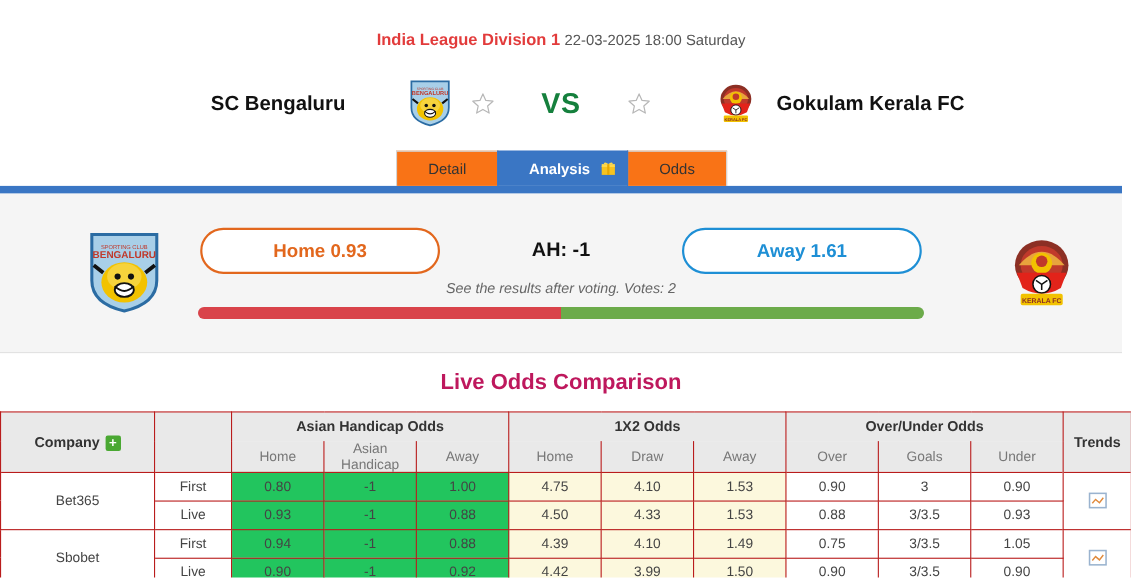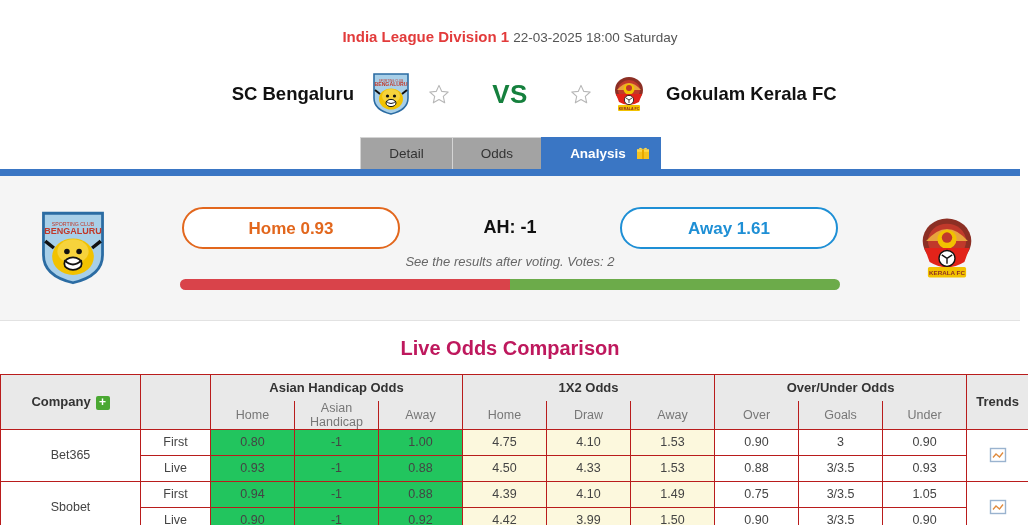--- a/index.html
+++ b/index.html
@@ -22,33 +22,33 @@
     margin-top: 18px; height: 62px;
   }
   .team-side { display: flex; align-items: center; gap: 18px; text-align: center; }
   .team-side.home { justify-content: flex-end; width: 390px; }
   .team-side.away { justify-content: flex-start; width: 390px; }
   .team-name { font-size: 18.5px; font-weight: bold; color: #111; white-space: nowrap; }
   .vs-label { font-size: 26px; font-weight: bold; color: #15803d; width: 120px; text-align: center; letter-spacing: .5px;}
   .star { width: 22px; height: 22px; flex: none; }
 
   
-  .crest { flex: none; position: relative; }
+  .crest { flex: none; position: relative; margin-left: 40px; }
   .crest-sm { width: 38px; height: 44px; }
   .crest-lg { width: 66px; height: 78px; }
 
   
   .tabs-wrap { position: relative; height: 34px; margin-top: 10px; }
   .tabs {
     display: flex; justify-content: center; align-items: flex-end;
     height: 34px;
   }
   .tab {
     height: 32px; line-height: 31px; padding: 0 28px;
-    background: #a3a3a3; border: 1px solid #d4d4d4; border-bottom: none;
+    background: #f97316; border: 1px solid #d4d4d4; border-bottom: none;
     font-size: 13.5px; color: #333; position: relative; cursor: pointer;
     margin-right: -1px;
   }
   .tab.active {
     background: #3a76c4; border-color: #3a76c4; color: #fff; font-weight: bold;
     padding: 0 34px 0 28px; z-index: 2;
   }
   .gift-icon {
     position: absolute; right: 10px; top: 2px; width: 14px; height: 14px;
   }
@@ -177,34 +177,34 @@
         <span class="team-name">Gokulam Kerala FC</span>
       </div>
     </div>
   </div>
 
   <div class="tabs-wrap">
     <div class="tabs">
       <div class="tab">
         <span>Detail</span>
       </div>
-      <div class="tab">
-        <span>Odds</span>
-      </div>
       <div class="tab active">
         <span>Analysis</span>
         <span class="gift-icon">
           <svg viewBox="0 0 14 14" width="14" height="14">
             <rect x="1" y="5" width="12" height="8" fill="#f6c320"></rect>
             <rect x="1" y="3.2" width="12" height="2.6" fill="#ffd94a"></rect>
             <rect x="6" y="3.2" width="2" height="9.8" fill="#e8a800"></rect>
             <path d="M7 3.2 Q4.2 0.6 3 2.4 Q2.4 3.4 7 3.2 Z" fill="#ffd94a"></path>
             <path d="M7 3.2 Q9.8 0.6 11 2.4 Q11.6 3.4 7 3.2 Z" fill="#ffd94a"></path>
           </svg>
         </span>
+      </div>
+      <div class="tab">
+        <span>Odds</span>
       </div>
     </div>
   </div>
   <div class="blue-bar"></div>
 
   <div class="vote-panel">
     <span class="crest crest-lg">
       <svg viewBox="0 0 38 44" width="66" height="78">
         <path d="M2 2 H36 V26 Q36 38 19 42 Q2 38 2 26 Z" fill="#a8cfe8" stroke="#2b6ca3" stroke-width="1.6"></path>
         <text x="19" y="9.5" font-size="3" fill="#c0392b" text-anchor="middle" font-family="Liberation Sans, sans-serif">SPORTING CLUB</text>

